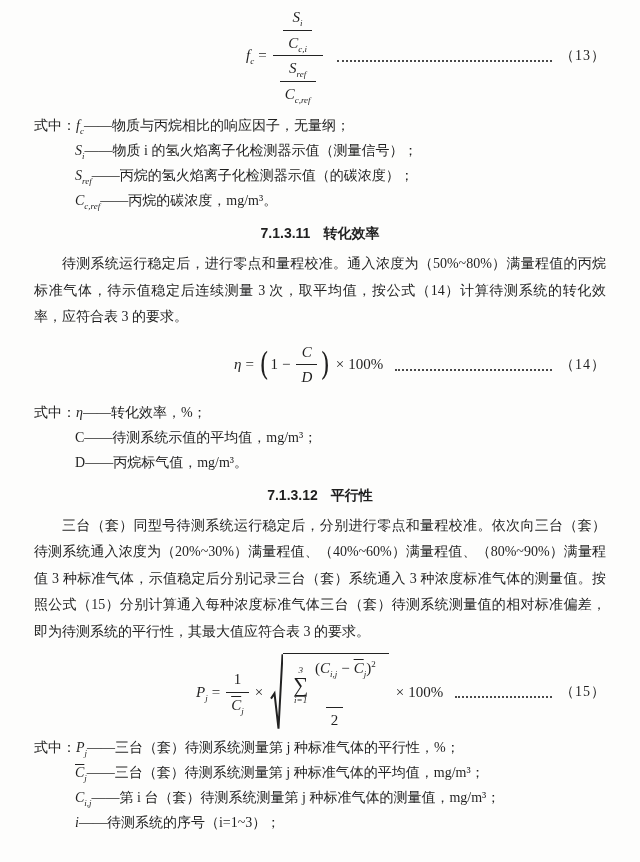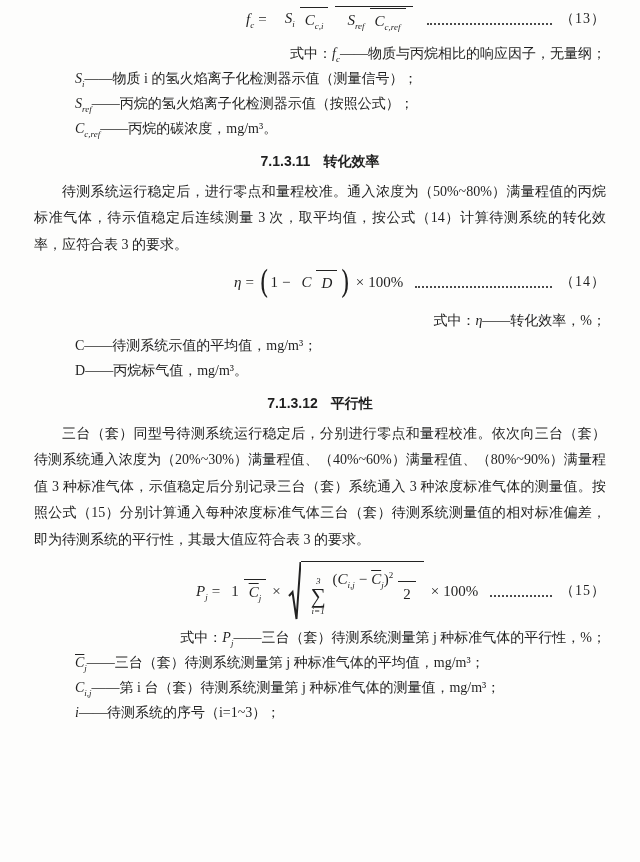--- a/index.html
+++ b/index.html
@@ -28,21 +28,21 @@
   .f15 { margin: 8px 0 4px; }
   .leader {
     flex: 1; height: 0; border-bottom: 2px dotted #4a4a4a;
     margin: 0 8px 0 12px; position: relative; top: 5px;
   }
   .eqno { flex: none; letter-spacing: 1px; }
 
   .math { display: inline-flex; align-items: center; font-size: 15px; }
   .op { margin: 0 4px; }
 
-  .frac { display: inline-flex; flex-direction: row; align-items: center;
+  .frac { display: inline-flex; flex-direction: column; align-items: center;
           text-align: center; margin: 0 2px; line-height: 1.5; }
   .fr-num { padding: 0 5px 1px; }
   .fr-den { border-top: 1.3px solid #222; padding: 1px 5px 0; }
 
   .paren { font-size: 32px; font-weight: 400; line-height: 0.9;
            font-family: "DejaVu Serif", serif; transform: scaleX(0.75); }
 
   .sum { display: inline-flex; flex-direction: column; align-items: center;
          line-height: 1; margin-right: 3px; }
   .sum-sup, .sum-sub { font-size: 9px; font-style: italic; line-height: 1.1; }
@@ -51,21 +51,21 @@
   .sqrt { display: inline-flex; align-items: stretch; margin: 0 3px; }
   .radsvg { width: 13px; flex: none; }
   .radicand { border-top: 1.4px solid #222; padding: 3px 6px 0 3px;
               display: inline-flex; align-items: center; }
 
   .ovl { text-decoration: overline; }
 
   
   .defs { line-height: 25px; }
   .defrow { padding-left: 41px; white-space: nowrap; }
-  .defrow.first { padding-left: 0; text-align: right; }
+  .defrow.first { padding-left: 0; }
   .defs13 { margin-bottom: 2px; }
   .defs14 { margin: 11px 0 4px; }
   .defs15 { margin-top: 2px; }
 
   
   .heading { font-family: "Liberation Sans", "DejaVu Sans", sans-serif;
              font-weight: bold; font-size: 14px; margin: 12px 0 8px; text-align: center; }
   .h-num { margin-right: 13px; }
   .para { margin: 0; line-height: 26.5px; text-align: justify;
           text-indent: 2em; word-break: break-all; }
@@ -100,21 +100,21 @@
   </div>
 
   <div class="defs defs13">
     <div class="defrow first">
       <span>式中：</span><span class="msym"><span class="it">f</span><sub class="it">c</sub></span><span>——</span><span>物质与丙烷相比的响应因子，无量纲；</span>
     </div>
     <div class="defrow">
       <span class="msym"><span class="it">S</span><sub class="it">i</sub></span><span>——</span><span>物质 i 的氢火焰离子化检测器示值（测量信号）；</span>
     </div>
     <div class="defrow">
-      <span class="msym"><span class="it">S</span><sub class="it">ref</sub></span><span>——</span><span>丙烷的氢火焰离子化检测器示值（按照公式）；</span>
+      <span class="msym"><span class="it">S</span><sub class="it">ref</sub></span><span>——</span><span>丙烷的氢火焰离子化检测器示值（的碳浓度）；</span>
     </div>
     <div class="defrow">
       <span class="msym"><span class="it">C</span><sub class="it">c,ref</sub></span><span>——</span><span>丙烷的碳浓度，mg/m³。</span>
     </div>
   </div>
 
   <div class="heading">
     <span class="h-num">7.1.3.11</span><span class="h-title">转化效率</span>
   </div>
   <p class="para">待测系统运行稳定后，进行零点和量程校准。通入浓度为（50%~80%）满量程值的丙烷标准气体，待示值稳定后连续测量 3 次，取平均值，按公式（14）计算待测系统的转化效率，应符合表 3 的要求。</p>

